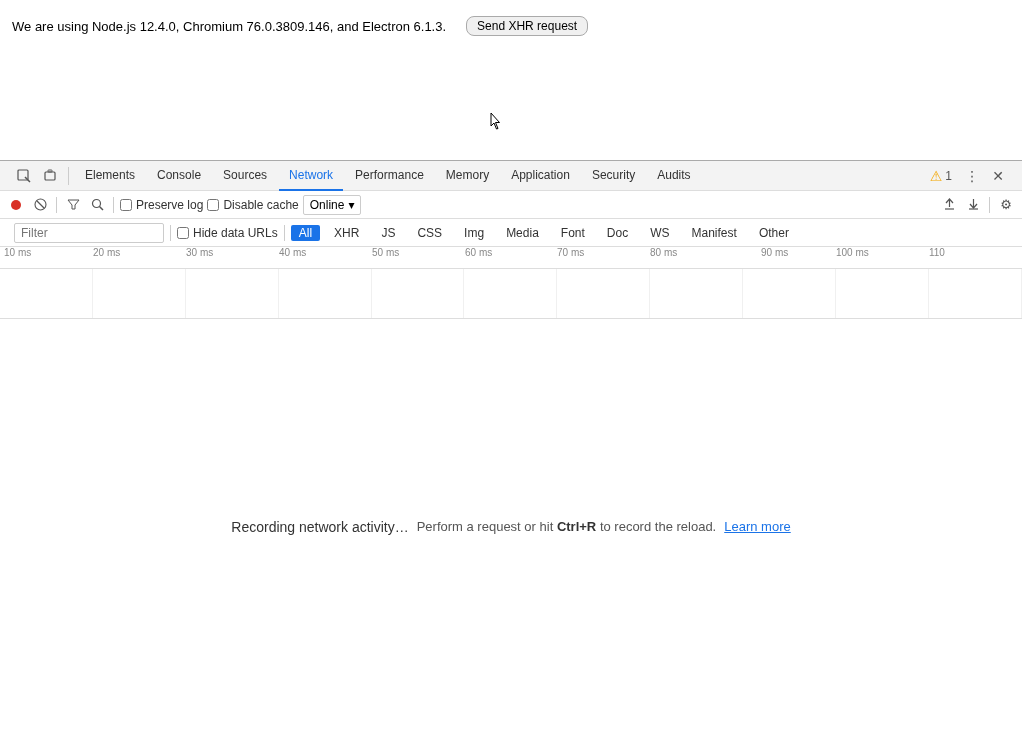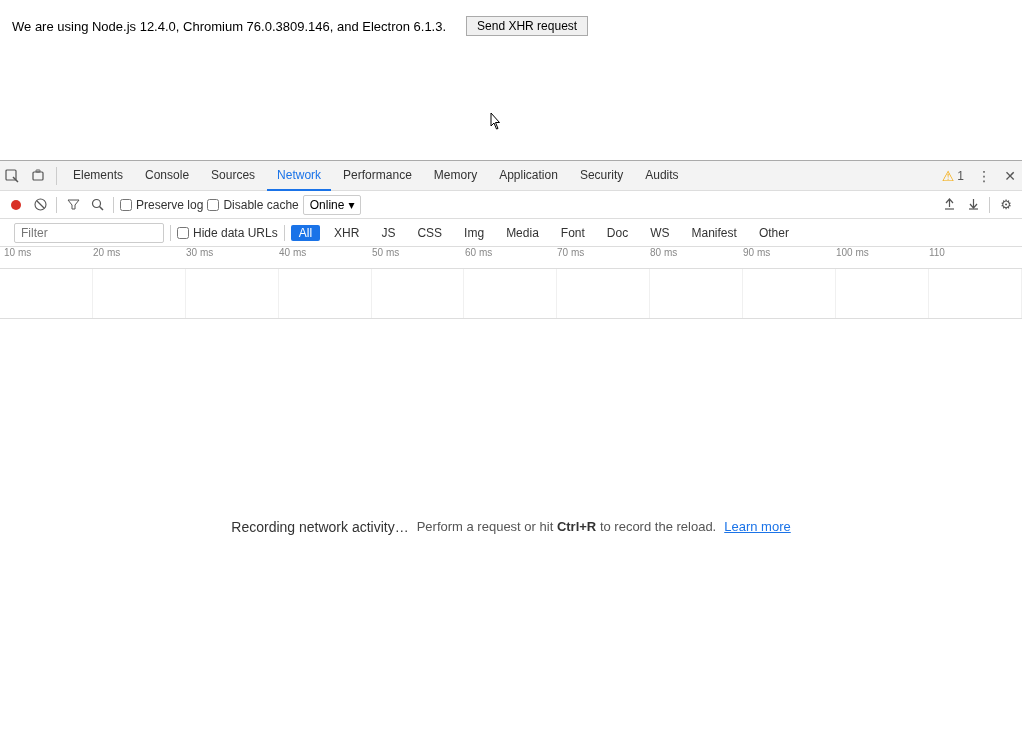--- a/index.html
+++ b/index.html
@@ -29,21 +29,21 @@
       display: flex;
       align-items: center;
       gap: 20px;
     }
     .send-xhr-btn {
       padding: 2px 10px;
       border: 1px solid #aaa;
       background: #f0f0f0;
       font-size: 12px;
       cursor: pointer;
-      border-radius: 0;
+      border-radius: 8px;
     }
 
     
     .cursor {
       position: absolute;
       top: 112px;
       left: 490px;
       width: 12px;
       height: 18px;
       pointer-events: none;
@@ -59,21 +59,21 @@
       height: 574px;
     }
 
     
     .devtools-tabs {
       display: flex;
       align-items: center;
       border-bottom: 1px solid #ddd;
       background: #f3f3f3;
       height: 30px;
-      padding: 0 0;
+      padding: 0 12px;
       gap: 2px;
     }
     .devtools-icon-btn {
       width: 24px;
       height: 24px;
       display: flex;
       align-items: center;
       justify-content: center;
       cursor: pointer;
       border-radius: 2px;
@@ -454,21 +454,21 @@
         <div class="tick" style="left:45.5%; position:absolute;">
           <div style="font-size:10px; color:#888;">60 ms</div>
         </div>
         <div class="tick" style="left:54.5%; position:absolute;">
           <div style="font-size:10px; color:#888;">70 ms</div>
         </div>
         <div class="tick" style="left:63.6%; position:absolute;">
           <div style="font-size:10px; color:#888;">80 ms</div>
         </div>
         <div class="tick" style="left:72.7%; position:absolute;">
-          <div style="font-size:10px; color:#888;">90 ms</div>
+          <div style="font-size:10px; color:#888;margin-left:18px;">90 ms</div>
         </div>
         <div class="tick" style="left:81.8%; position:absolute;">
           <div style="font-size:10px; color:#888;">100 ms</div>
         </div>
         <div class="tick" style="left:90.9%; position:absolute;">
           <div style="font-size:10px; color:#888;">110</div>
         </div>
       </div>
     </div>
   </div>

